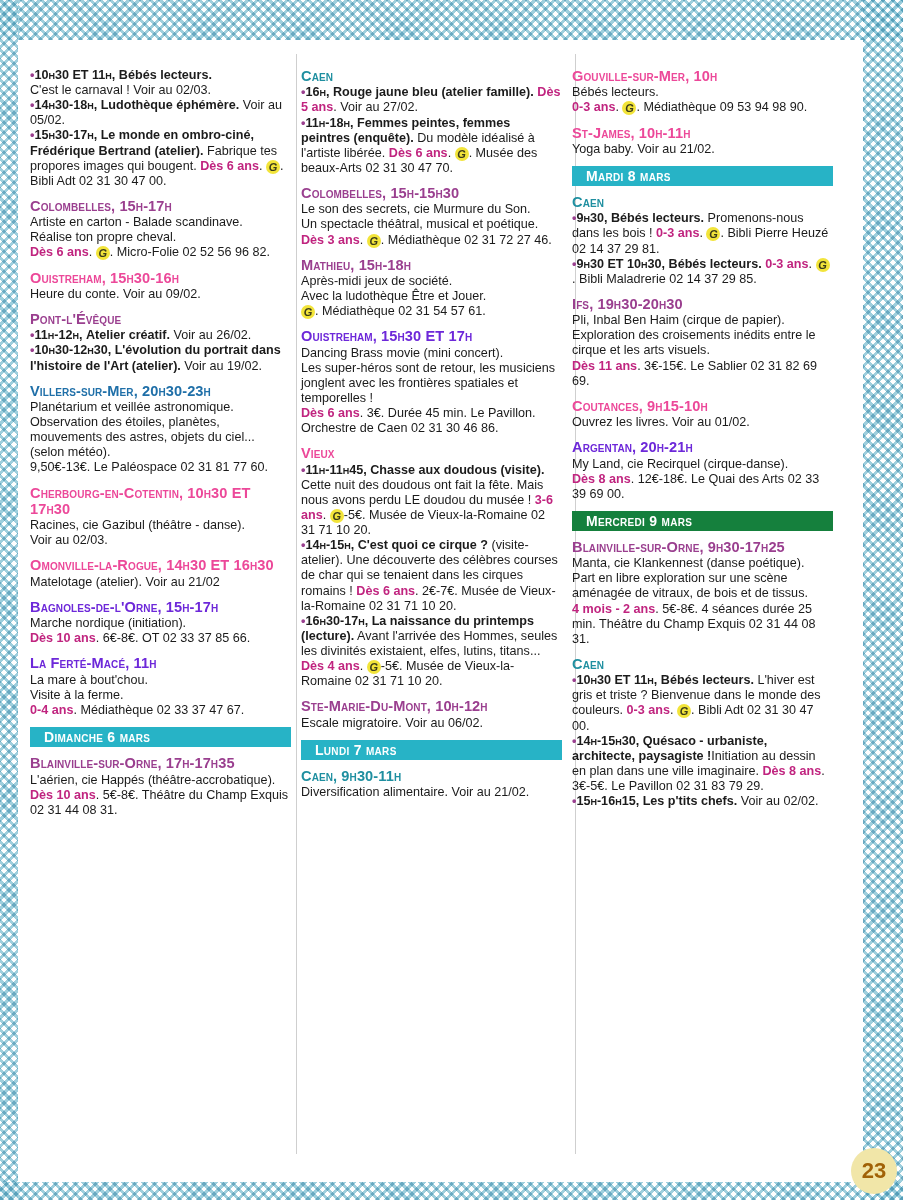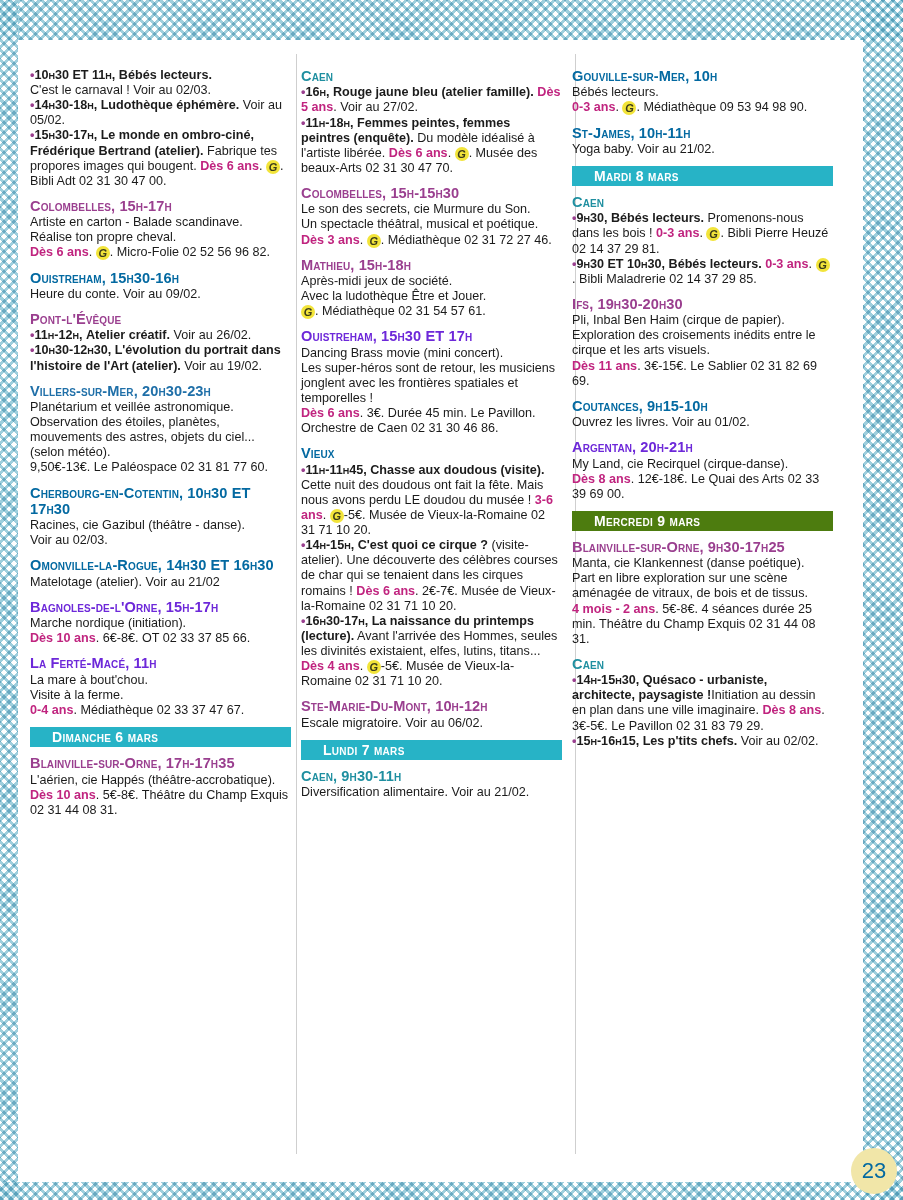--- a/index.html
+++ b/index.html
@@ -47,21 +47,21 @@
   
   .entry{margin:0 0 9px 0;line-height:1.18;}
   .city{
     font-variant:small-caps;
     font-weight:bold;
     font-size:14.6px;
     letter-spacing:.1px;
     margin:0 0 1px 0;
     line-height:1.12;
   }
-  .c-green{color:#0369a1;}
+  .c-green{color:#ec4899;}
   .c-purple{color:#9a3f8f;}
   .c-magenta{color:#6d28d9;}
   .c-blue{color:#1f6fa8;}
   .c-teal{color:#1f8fa0;}
 
   .body{
     color:#1b1b1b;
     font-size:12.6px;
     line-height:1.2;
   }
@@ -81,32 +81,32 @@
     line-height:14px;
     text-align:center;
     vertical-align:-1px;
   }
   .daybar{
     background:#27b3c6;
     color:#fff;
     font-weight:bold;
     font-variant:small-caps;
     font-size:14px;
-    padding:2px 0 2px 22px;
+    padding:2px 0 2px 14px;
     margin:6px 0 8px 0;
     letter-spacing:.3px;
   }
-  .daybar.purple{background:#4d7c0f;}
+  .daybar.purple{background:#15803d;}
   .pagenum{
     position:absolute;
     right:6px;bottom:6px;
     width:46px;height:46px;border-radius:50%;
     background:#f1e6a8;
-    color:#0369a1;
-    font-weight:normal;
+    color:#a16207;
+    font-weight:bold;
     font-size:22px;
     display:flex;align-items:center;justify-content:center;
     z-index:20;
   }
 </style>
 </head>
 <body>
 
 <div class="band band-top"></div>
 <div class="band band-right"></div>
@@ -250,20 +250,21 @@
           </div>
           <div class="daybar purple">Mercredi 9 mars</div>
           <div class="entry">
             <div class="city c-purple">Blainville-sur-Orne, 9h30-17h25</div>
             <div class="body">Manta, cie Klankennest (danse poétique).</div>
             <div class="body">Part en libre exploration sur une scène aménagée de vitraux, de bois et de tissus.</div>
             <div class="body"><span class="age">4 mois - 2 ans</span>. 5€-8€. 4 séances durée 25 min. Théâtre du Champ Exquis 02 31 44 08 31.</div>
           </div>
           <div class="entry">
             <div class="city c-teal">Caen</div>
+            <div class="body"><span class="bullet">•</span><span class="time">10h30 ET 11h,</span> <span class="b">Bébés lecteurs.</span> L'hiver est gris et triste ? Bienvenue dans le monde des couleurs. <span class="age">0-3 ans</span>. <span class="gbadge">G</span>. Bibli Adt 02 31 30 47 00.</div>
             <div class="body"><span class="bullet">•</span><span class="time">14h-15h30,</span> <span class="b">Quésaco - urbaniste, architecte, paysagiste !</span>Initiation au dessin en plan dans une ville imaginaire. <span class="age">Dès 8 ans</span>. 3€-5€. Le Pavillon 02 31 83 79 29.</div>
             <div class="body"><span class="bullet">•</span><span class="time">15h-16h15,</span> <span class="b">Les p'tits chefs.</span> Voir au 02/02.</div>
           </div>
         </div>
       </div>
     </div>
 </div>
 
 <div class="pagenum">23</div>
 

